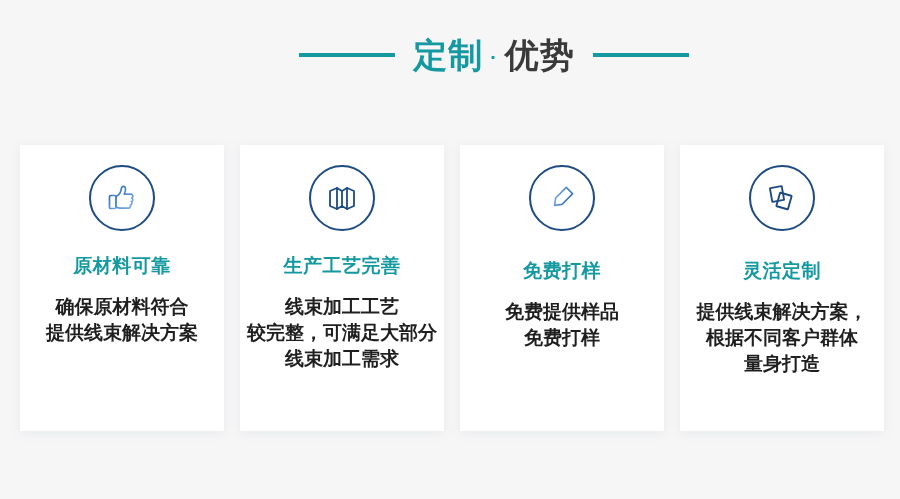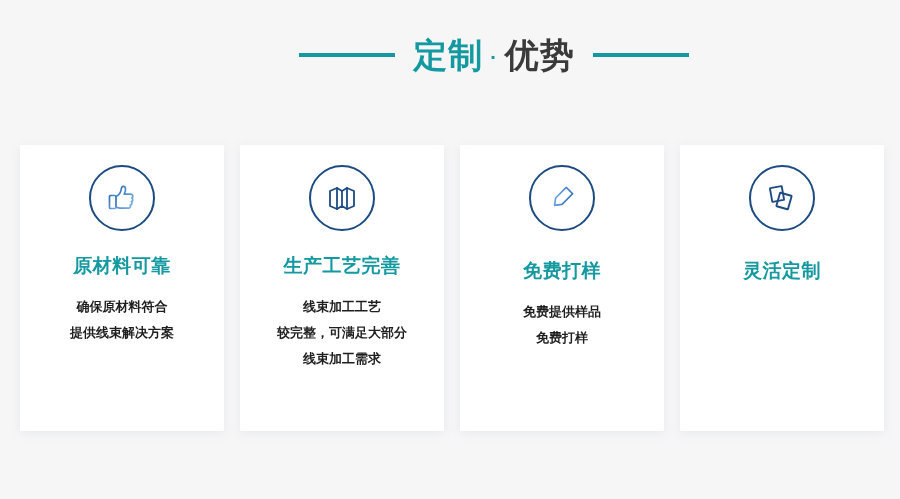--- a/index.html
+++ b/index.html
@@ -97,21 +97,21 @@
     color: #1499a1;
     font-size: 19px;
     font-weight: bold;
     letter-spacing: 0.5px;
     margin-top: 24px;
     line-height: 1.2;
     text-align: center;
   }
   .card-body {
     color: #1f1f1f;
-    font-size: 13px;
+    font-size: 19px;
     font-weight: bold;
     line-height: 26px;
     text-align: center;
     margin-top: 16px;
     padding: 0 8px;
   }
   .card-body div {
     white-space: nowrap;
   }
   
@@ -208,15 +208,20 @@
       <span>
         <svg width="34" height="34" viewBox="0 0 34 34" fill="none">
           <g stroke="#1d4b82" stroke-width="1.9" stroke-linejoin="round" fill="none">
             <rect x="13" y="13" width="12" height="14" rx="0.5" transform="rotate(16 19 20)"></rect>
             <rect x="6" y="6" width="12" height="14" rx="0.5" transform="rotate(-10 12 13)"></rect>
           </g>
         </svg>
       </span>
     </div>
     <div class="card-title">灵活定制</div>
+    <div class="card-body">
+      <div>提供线束解决方案，</div>
+      <div>根据不同客户群体</div>
+      <div>量身打造</div>
+    </div>
   </div>
 
 </div>
 
 </body></html>

